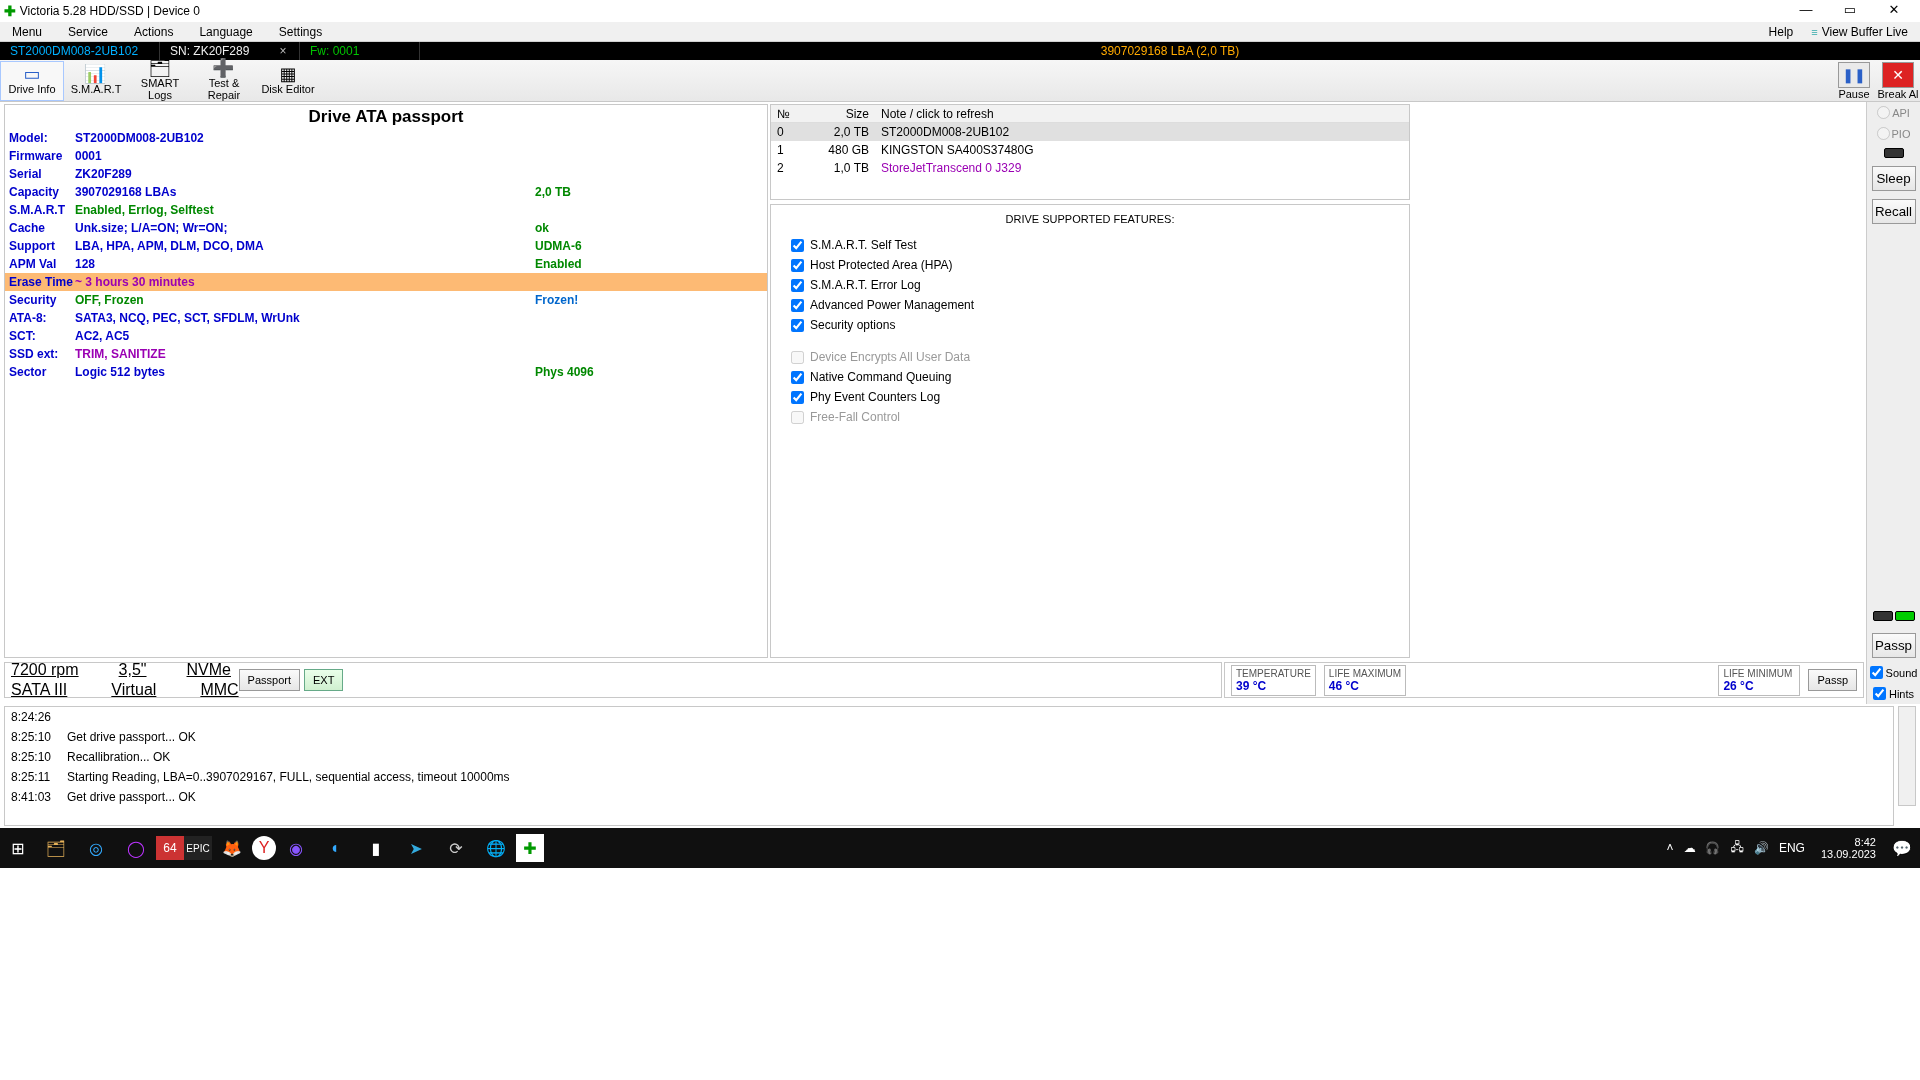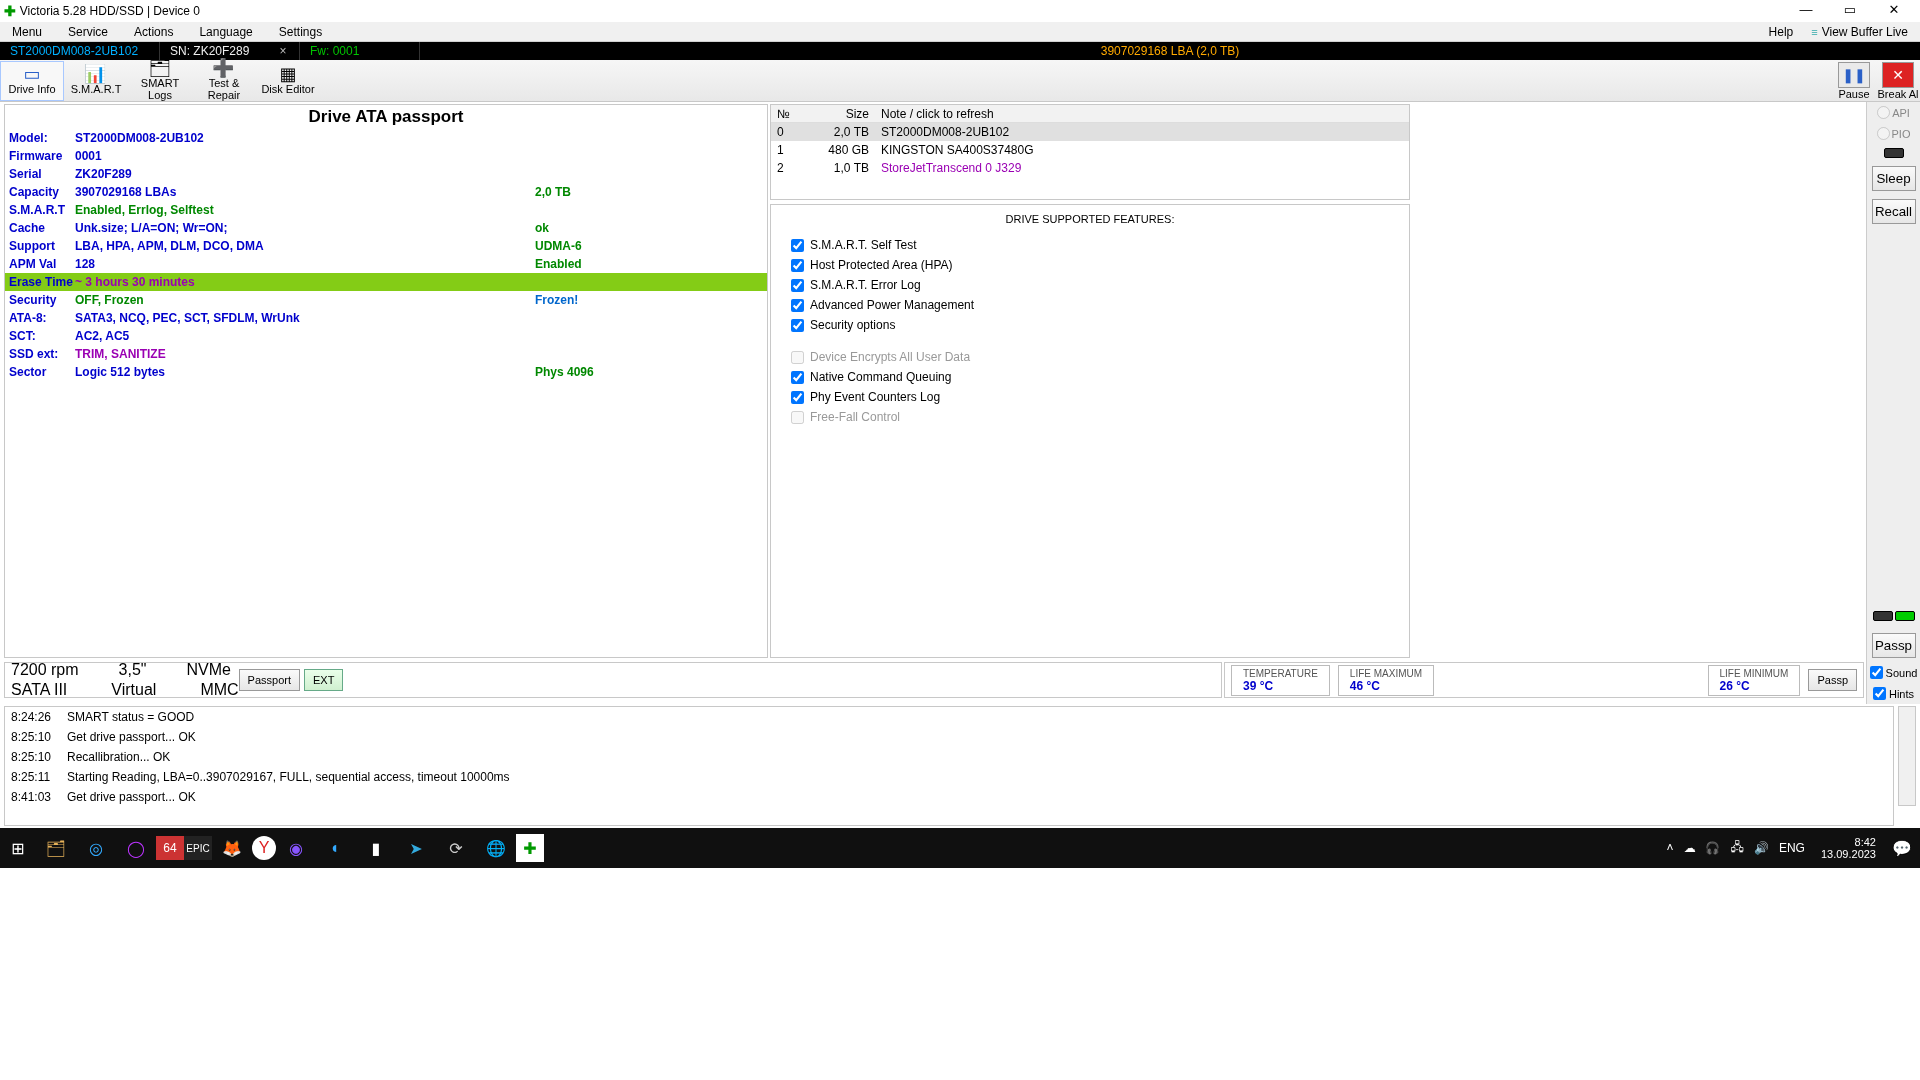--- a/index.html
+++ b/index.html
@@ -33,21 +33,21 @@
 .toolbar .rbtn-wrap { display:flex; flex-direction:column; align-items:center; width:44px; font-size:11px;}
 .toolbar .rbtn { width: 32px; height: 26px; border: 1px solid #999; background:#eaeaea; display:flex; align-items:center; justify-content:center; font-size:14px; }
 .toolbar .rbtn.pause { color:#2a60c8; }
 .toolbar .rbtn.break { background:#d22; color:#fff; }
 
 .main { height: 602px; display: flex; }
 .leftpanel { width: 764px; border:1px solid #c8c8c8; margin:2px 0 2px 4px; display:flex; flex-direction:column;}
 .passport-title { font-size:17px; font-weight:bold; text-align:center; padding:2px 0; }
 .passport-table { font-size:12px; }
 .passport-table .prow { display:flex; height:18px; align-items:center; padding:0 4px;}
-.passport-table .prow.hl { background:#84cc16;align-items:center; }
+.passport-table .prow.hl { background:#fdba74;align-items:center; }
 .passport-table .plabel { width:66px; color:#0000cc; font-weight:bold; }
 .passport-table .pval { color:#0000cc; font-weight:bold; flex:0 0 460px;}
 .passport-table .pval.purple { color:#9a00b3; }
 .passport-table .pextra { color:#008800; font-weight:bold; }
 .passport-table .pextra.frozen { color:#0066cc; }
 .passport-table .pextra.ok { color:#008800; }
 .passport-flex { flex:1; }
 .btn3d { border:1px solid #999; background:linear-gradient(#fafafa,#e6e6e6); font-size:11px; padding:4px 8px; }
 .btn3d.sel{ border:1px solid #6a8; background:linear-gradient(#eaffea,#d0f0d0);}
 .centercol { width: 640px; margin:2px 2px 2px 2px; display:flex; flex-direction:column;}
@@ -58,21 +58,21 @@
 .drivelist .drow{display:flex; height:18px; align-items:center;}
 .drivelist .drow.sel{background:#e0e0e0;}
 .drivelist .drow .c2.special{color:#9a00b3;}
 .featurepanel { border:1px solid #c8c8c8; flex:1; margin-top:4px; font-size:12px; padding:4px 20px;}
 .featurepanel .ftitle{ text-align:center; font-size:11px; padding:4px 0 10px;}
 .featurepanel label { display:flex; align-items:center; gap:6px; height:20px;}
 .featurepanel label.disabled{ color:#999;}
 .featurepanel input[type=checkbox]{ width:13px;height:13px;}
 
 .tempbar { height:36px; border-top:1px solid #c8c8c8; margin-top:2px; display:flex; align-items:center; font-size:11px; padding:0 6px; gap:8px;}
-.tempbox{ border:1px solid #bbb; padding:2px 11px; display:flex; flex-direction:column; min-width:82px;}
+.tempbox{ border:1px solid #bbb; padding:2px 4px; display:flex; flex-direction:column; min-width:82px;}
 .tempbox .tl{font-size:10px;color:#555;} .tempbox .tv{font-size:12px; color:#0000cc; font-weight:bold;}
 .tempbar .spacer{flex:1;}
 
 .rightpanel { width: 54px; background:#eee; border-left:1px solid #ccc; display:flex; flex-direction:column; align-items:center; font-size:11px; gap:8px; padding:4px 0;}
 .rightpanel .rlabel{display:flex; align-items:center; gap:2px; color:#888;}
 .rightpanel .rbtn2{ width:44px; border:1px solid #999; background:linear-gradient(#fafafa,#e6e6e6); text-align:center; padding:4px 0;}
 .rightpanel .led { width:20px; height:10px; background:#333; border:1px solid #000; border-radius:2px;}
 .rightpanel .led.green{background:#0c0;}
 .rightpanel .ledrow{display:flex; gap:2px; margin-top:auto; margin-bottom:4px;}
 .rightpanel .chk{display:flex; align-items:center; gap:3px; font-size:11px;}
@@ -301,21 +301,21 @@
               </label>
             </div>
         </div>
       </div>
     </div>
 
     <div class="bottomstrip">
       <div class="leftstrip">
         <div style="display:flex;flex-direction:column;gap:4px;">
           <div style="display:flex;gap:24px;">
-            <div style="display:flex;flex-direction:column;gap:2px;">
+            <div style="display:flex;flex-direction:column;gap:2px;text-decoration:underline;">
                 <div style="display:flex;gap:40px;">
                   <span class="tag"><span class="sq blue"></span>7200 rpm</span>
                   <span class="tag"><span class="sq green"></span>3,5"</span>
                   <span class="tag"><span class="sq gray"></span>NVMe</span>
                 </div>
                 <div style="display:flex;gap:44px;">
                   <span class="tag"><span class="sq green"></span>SATA III</span>
                   <span class="tag"><span class="sq gray"></span>Virtual</span>
                   <span class="tag"><span class="sq gray"></span>MMC</span>
                 </div>
@@ -371,21 +371,20 @@
         <input type="checkbox" checked="" style=""> 
         <span>Hints</span>
       </label>
   </div>
 </div>
 
 <div style="display:flex;">
   <div class="logpanel" style="flex:1;" id="log-rows">
       <div class="lrow">
         <span class="lt">8:24:26</span>
-        <span class="lm">SMART status = GOOD</span>
       </div>
       <div class="lrow">
         <span class="lt">8:25:10</span>
         <span class="lm">Get drive passport... OK</span>
       </div>
       <div class="lrow">
         <span class="lt">8:25:10</span>
         <span class="lm">Recallibration... OK</span>
       </div>
       <div class="lrow">

